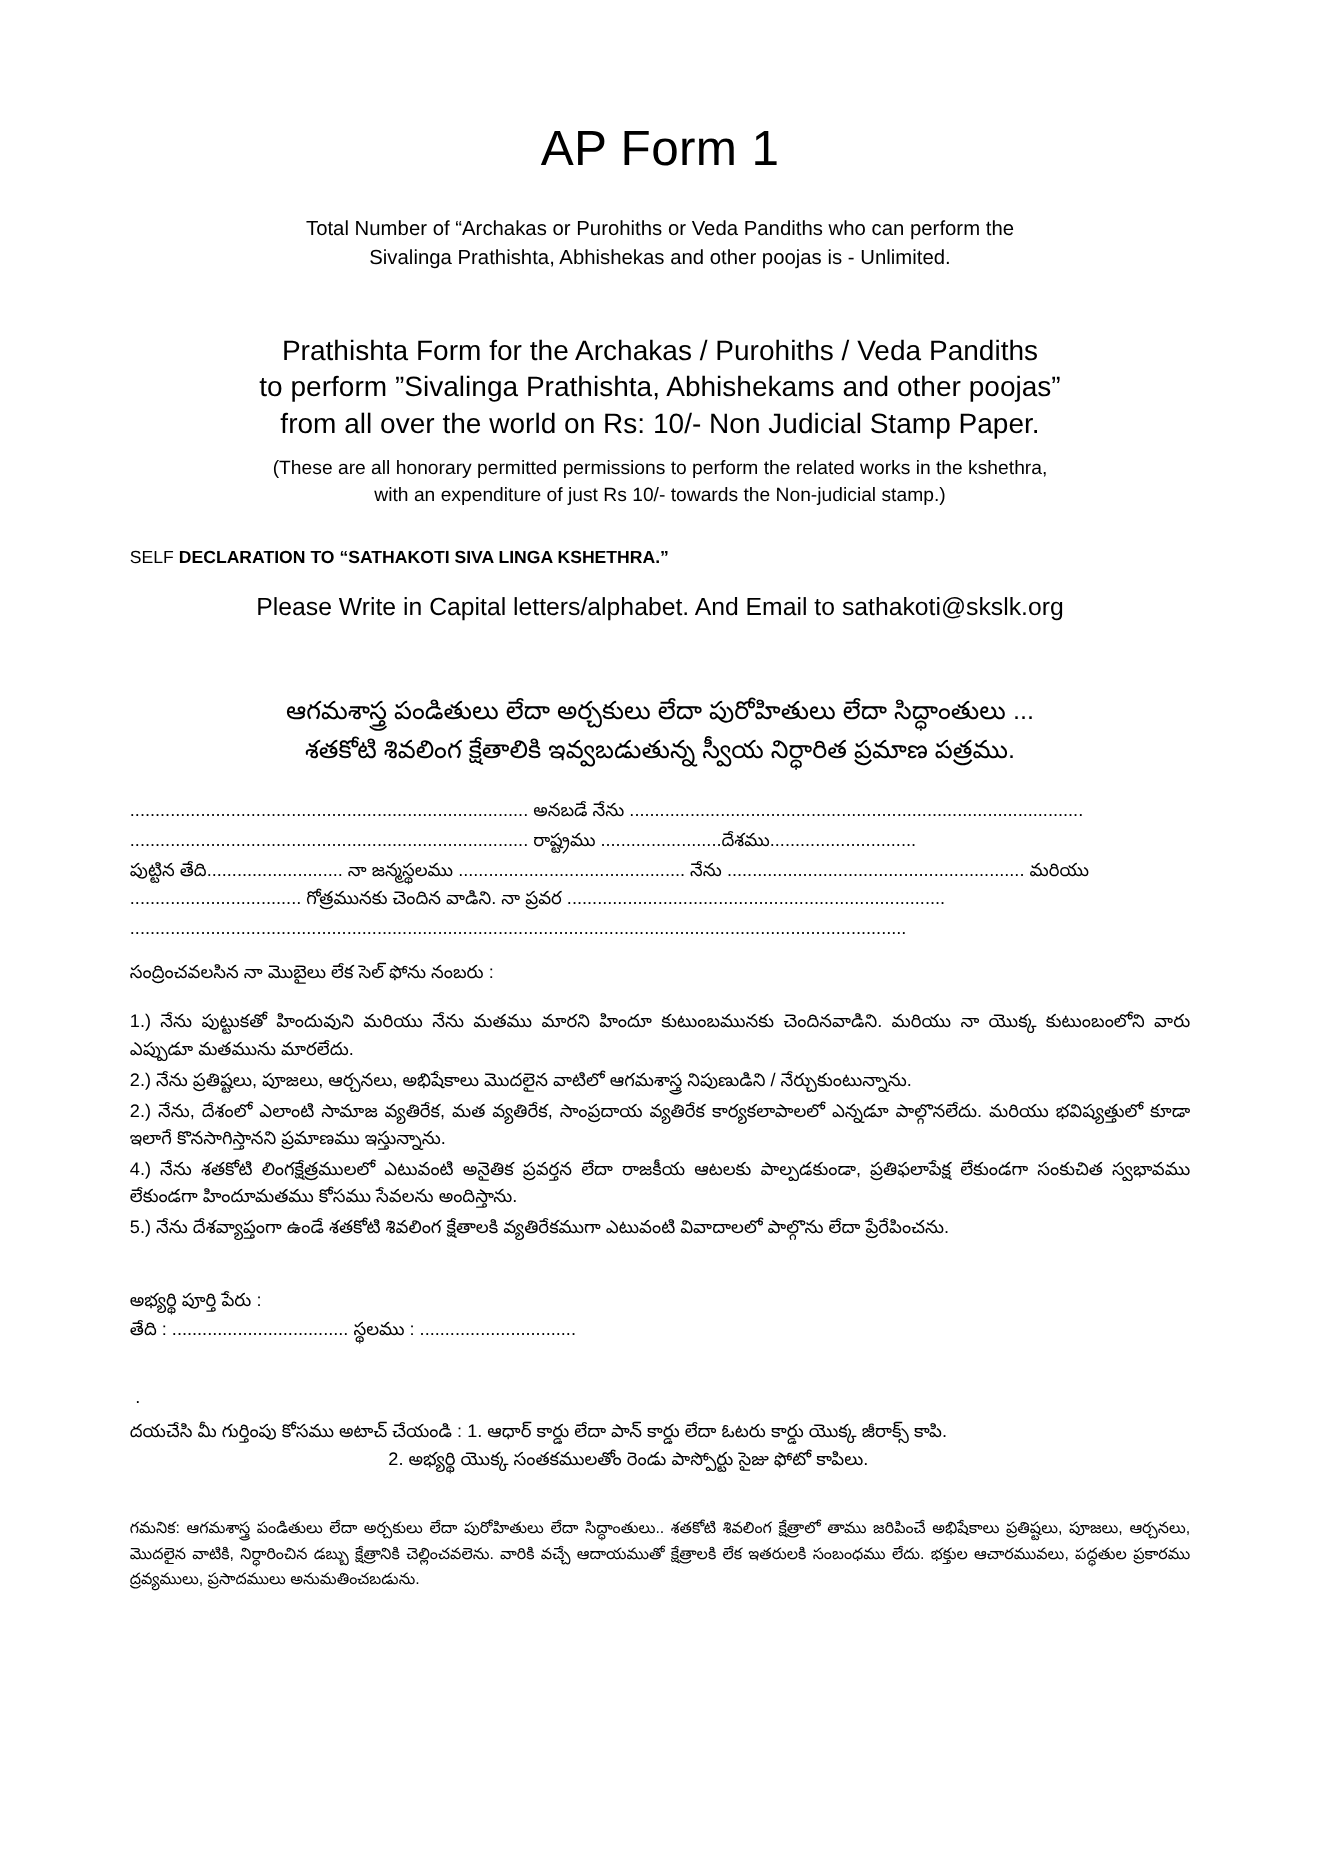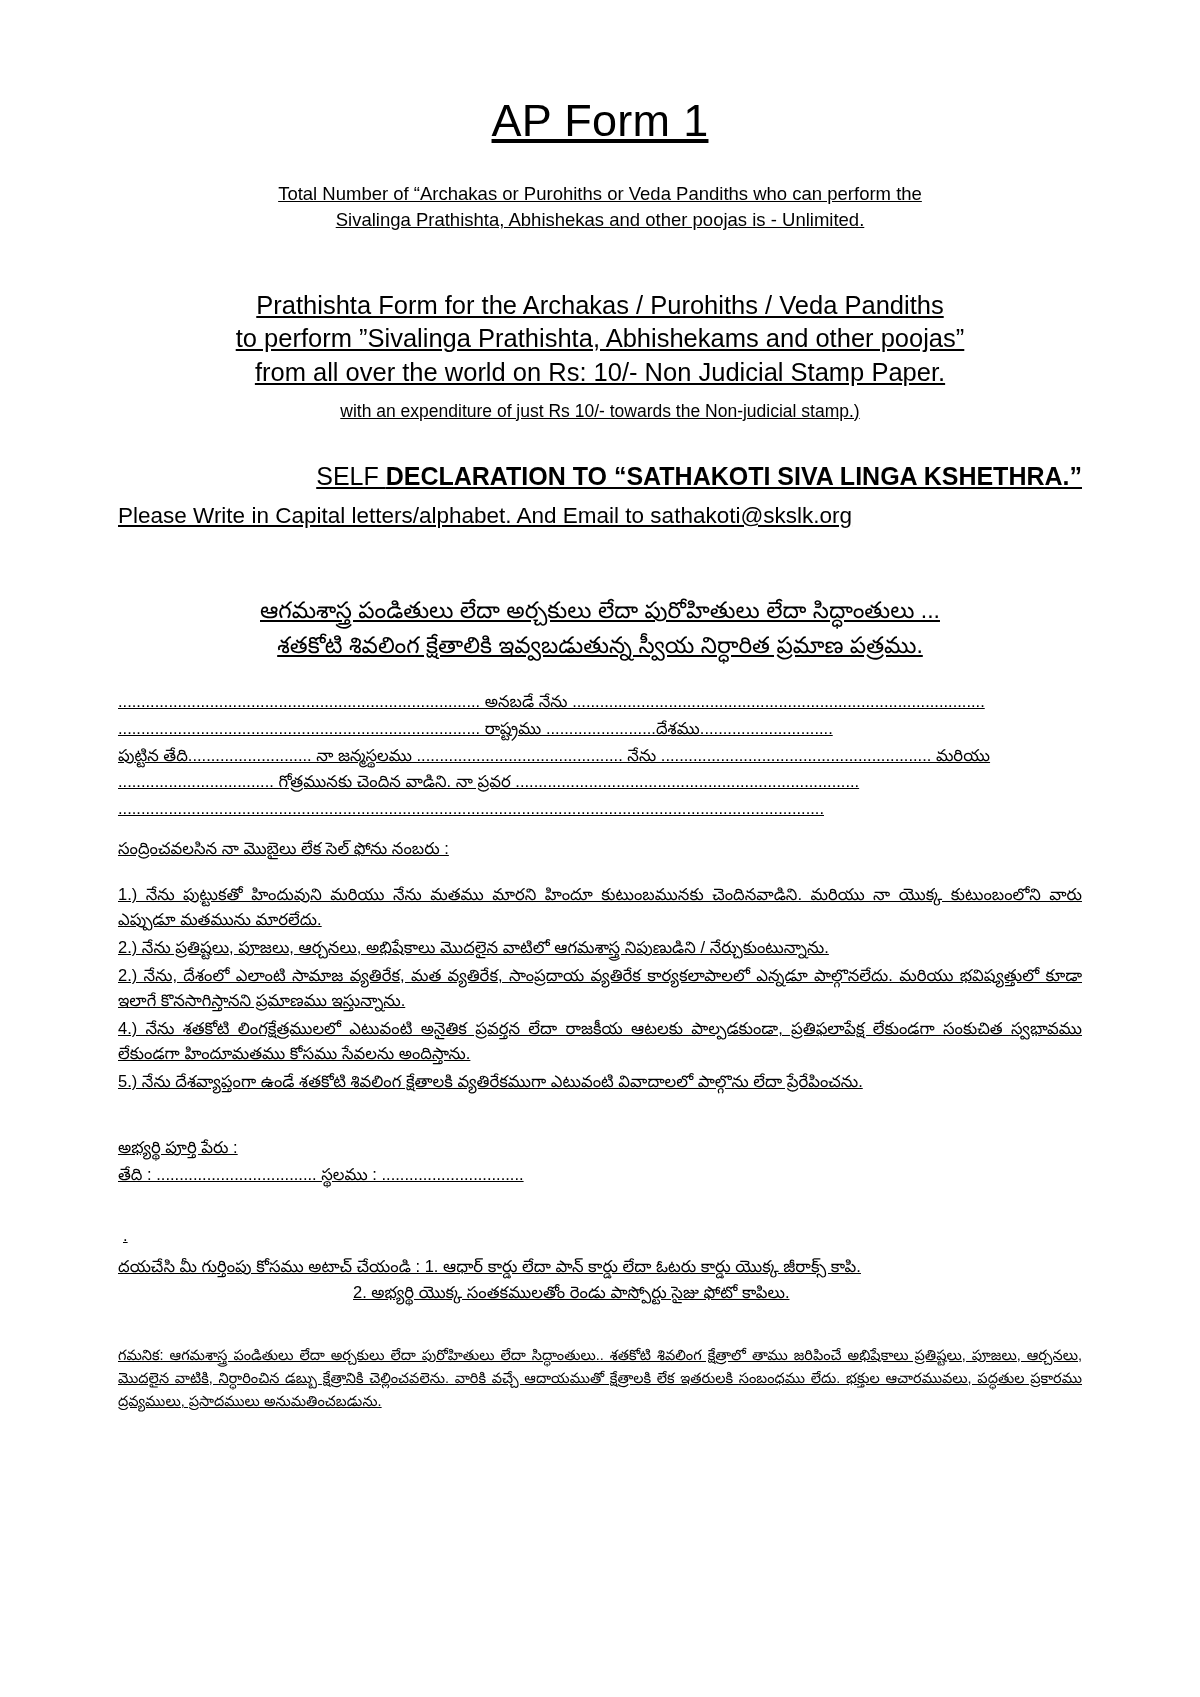--- a/index.html
+++ b/index.html
@@ -16,23 +16,22 @@
     width: 1200px;
     height: 1697px;
     background: #ffffff;
     box-sizing: border-box;
     padding: 0;
     overflow: hidden;
   }
   .inner {
     position: absolute;
     left: 118px;
-    top: 3px;
+    top: 17px;
     width: 964px;
-    text-decoration: underline;
   }
 
   
   .form-title {
     text-align: center;
     font-size: 45px;
     line-height: 1.0;
     font-weight: 400;
     margin-top: 95px;
     letter-spacing: 0.3px;
@@ -69,32 +68,33 @@
     font-weight: 400;
   }
   .note-paren {
     text-align: center;
     font-size: 17.5px;
     line-height: 1.38;
     margin-top: 9px;
     padding: 0 30px;
   }
   .self-decl {
-    text-align: right;
-    font-size: 25px;
+    text-align: left;
+    font-size: 16px;
     line-height: 1.36;
     margin-top: 36px;
   }
   .self-decl .bold {
     font-weight: bold;
   }
   .self-decl-sub {
+    text-align: center;
     font-size: 22.5px;
     line-height: 1.36;
-    margin-top: 8px;
+    margin-top: 18px;
   }
 
   
   .te {
     font-family: "Liberation Sans", "DejaVu Sans", sans-serif;
   }
   .te-heading {
     text-align: center;
     font-size: 23px;
     line-height: 1.5;
@@ -175,20 +175,21 @@
     </div>
 
 
     <div class="app-heading">
       <div>Prathishta Form for the Archakas / Purohiths / Veda Pandiths</div>
       <div>to perform ”Sivalinga Prathishta, Abhishekams and other poojas”</div>
       <div>from all over the world on Rs: 10/- Non Judicial Stamp Paper.</div>
     </div>
 
     <div class="note-paren">
+      <div>(These are all honorary permitted permissions to perform the related works in the kshethra,</div>
       <div>with an expenditure of just Rs 10/- towards the Non-judicial stamp.)</div>
     </div>
 
     <div class="self-decl">
       <span>SELF </span><span class="bold">DECLARATION TO “SATHAKOTI  SIVA LINGA KSHETHRA.”</span>
     </div>
     <div class="self-decl-sub">Please Write in Capital letters/alphabet. And Email to sathakoti@skslk.org</div>
 
     <div class="te te-heading">
       <div>ఆగమశాస్త్ర పండితులు లేదా అర్చకులు లేదా పురోహితులు లేదా సిద్ధాంతులు ...</div>

